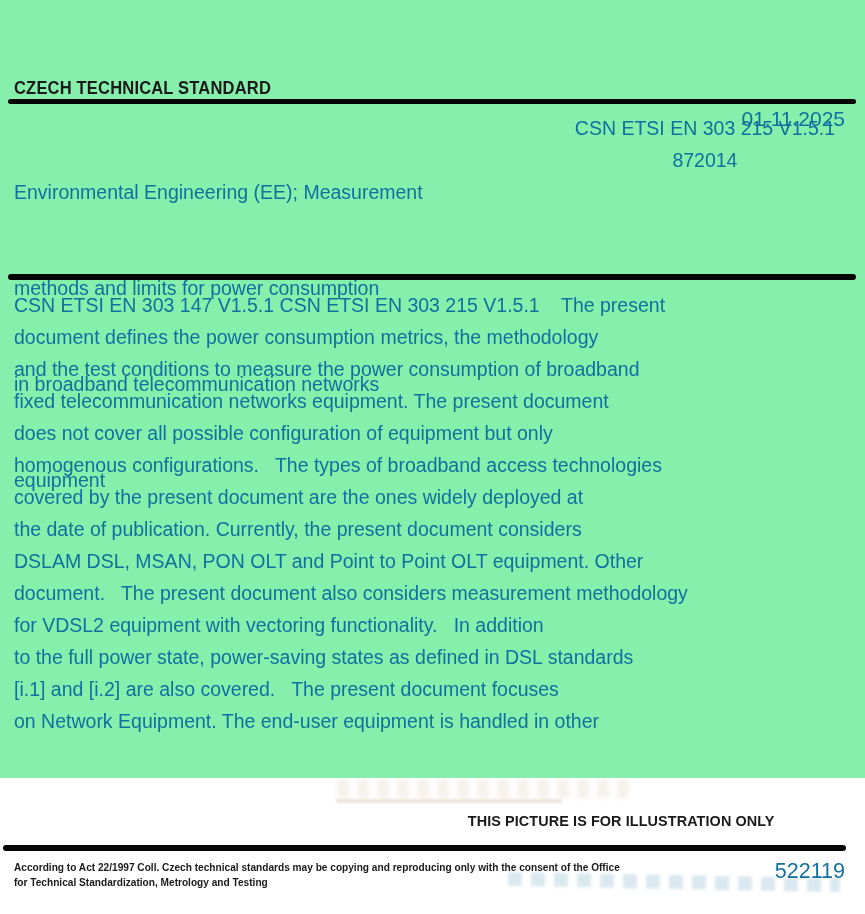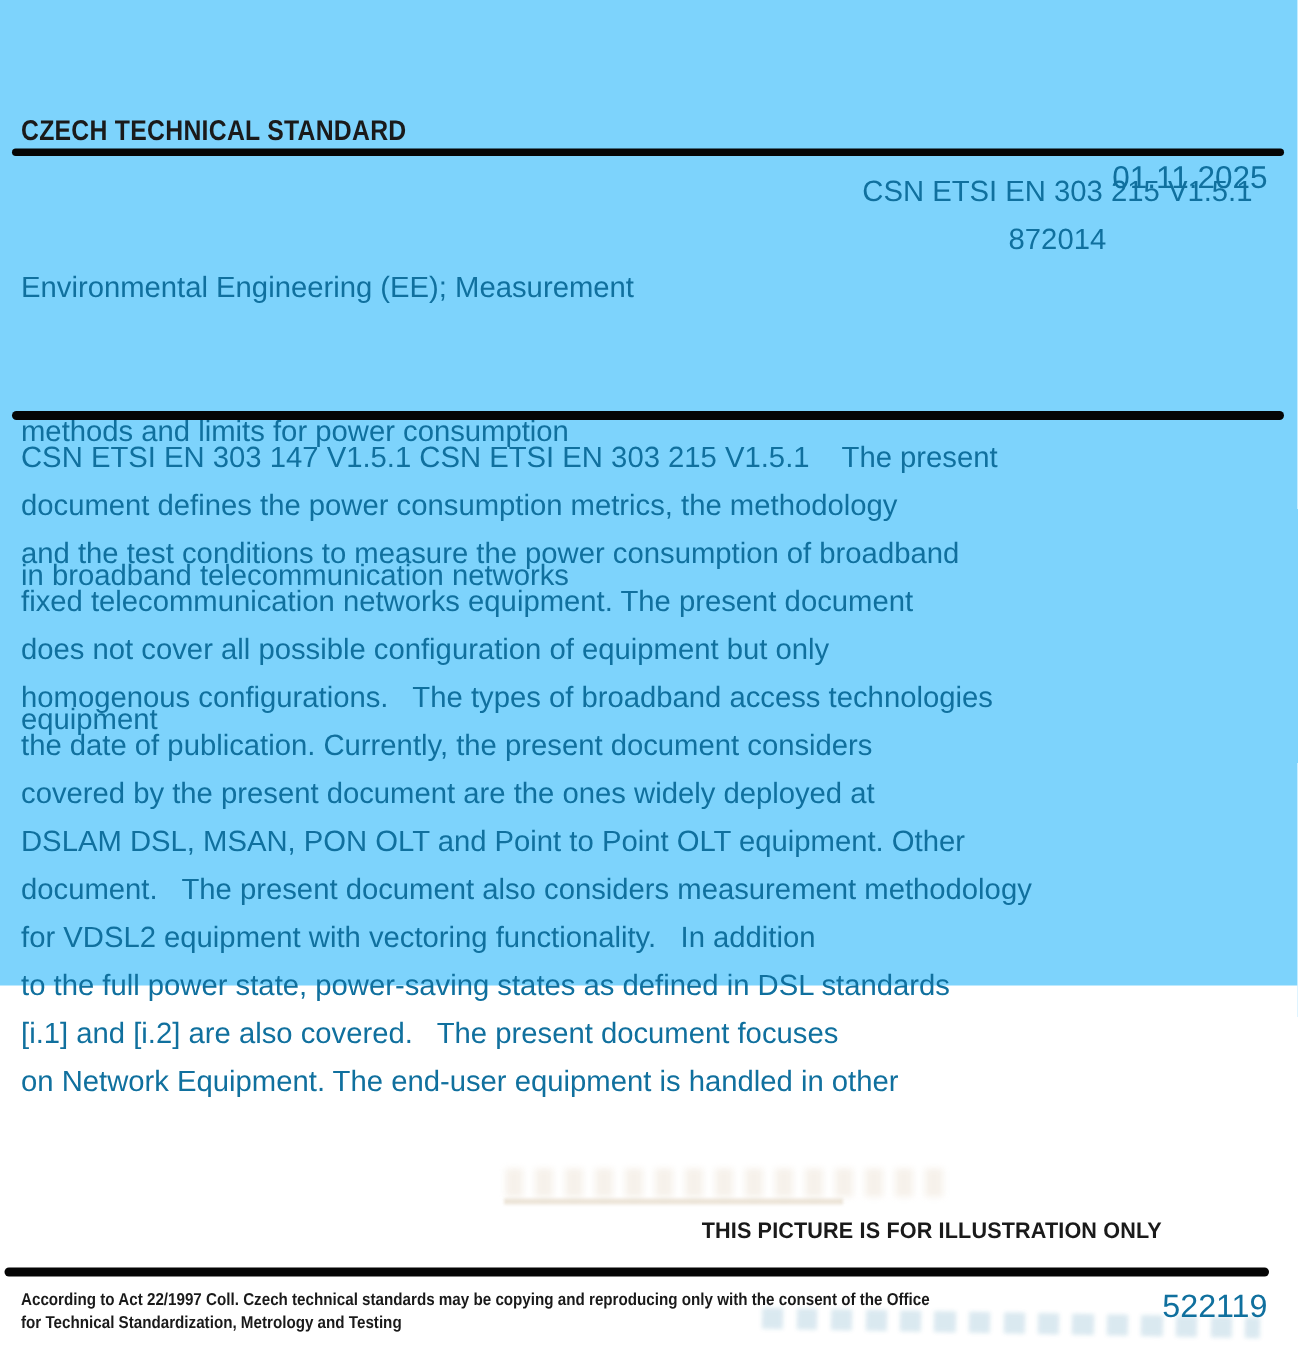--- a/index.html
+++ b/index.html
@@ -10,22 +10,22 @@
   html, body { background: #ffffff; }
   body {
     font-family: "Liberation Sans", sans-serif;
     width: 865px;
     height: 914px;
     overflow: hidden;
   }
   .page {
     position: relative;
     width: 865px;
-    height: 657px;
-    background: #7dd3fc;
+    height: 778px;
+    background: #86efac;
     text-decoration: underline;
   }
   
   .std-title {
     position: absolute;
     left: 14px;
     top: 77px;
     font-size: 19px;
     font-weight: 700;
     letter-spacing: 0.2px;
@@ -163,22 +163,22 @@
   </div>
   <div class="rule rule-2"></div>
 
   <div class="abstract">
     <div class="abstract-line">CSN ETSI EN 303 147 V1.5.1 CSN ETSI EN 303 215 V1.5.1    The present</div>
     <div class="abstract-line">document defines the power consumption metrics, the methodology</div>
     <div class="abstract-line">and the test conditions to measure the power consumption of broadband</div>
     <div class="abstract-line">fixed telecommunication networks equipment. The present document</div>
     <div class="abstract-line">does not cover all possible configuration of equipment but only</div>
     <div class="abstract-line">homogenous configurations.   The types of broadband access technologies</div>
+    <div class="abstract-line">covered by the present document are the ones widely deployed at</div>
     <div class="abstract-line">the date of publication. Currently, the present document considers</div>
-    <div class="abstract-line">covered by the present document are the ones widely deployed at</div>
     <div class="abstract-line">DSLAM DSL, MSAN, PON OLT and Point to Point OLT equipment. Other</div>
     <div class="abstract-line">document.   The present document also considers measurement methodology</div>
     <div class="abstract-line">for VDSL2 equipment with vectoring functionality.   In addition</div>
     <div class="abstract-line">to the full power state, power-saving states as defined in DSL standards</div>
     <div class="abstract-line">[i.1] and [i.2] are also covered.   The present document focuses</div>
     <div class="abstract-line">on Network Equipment. The end-user equipment is handled in other</div>
   </div>
 
   <div class="artifact artifact-cream-text"></div>
   <div class="artifact artifact-cream-line"></div>

